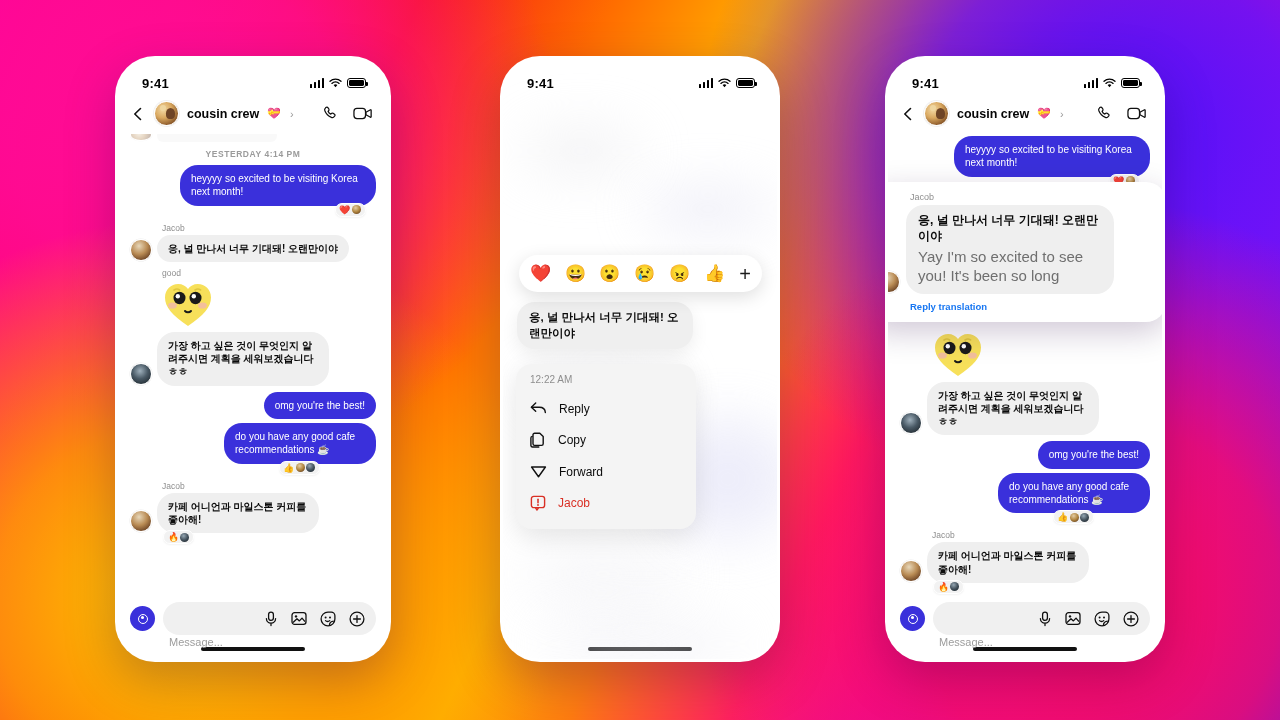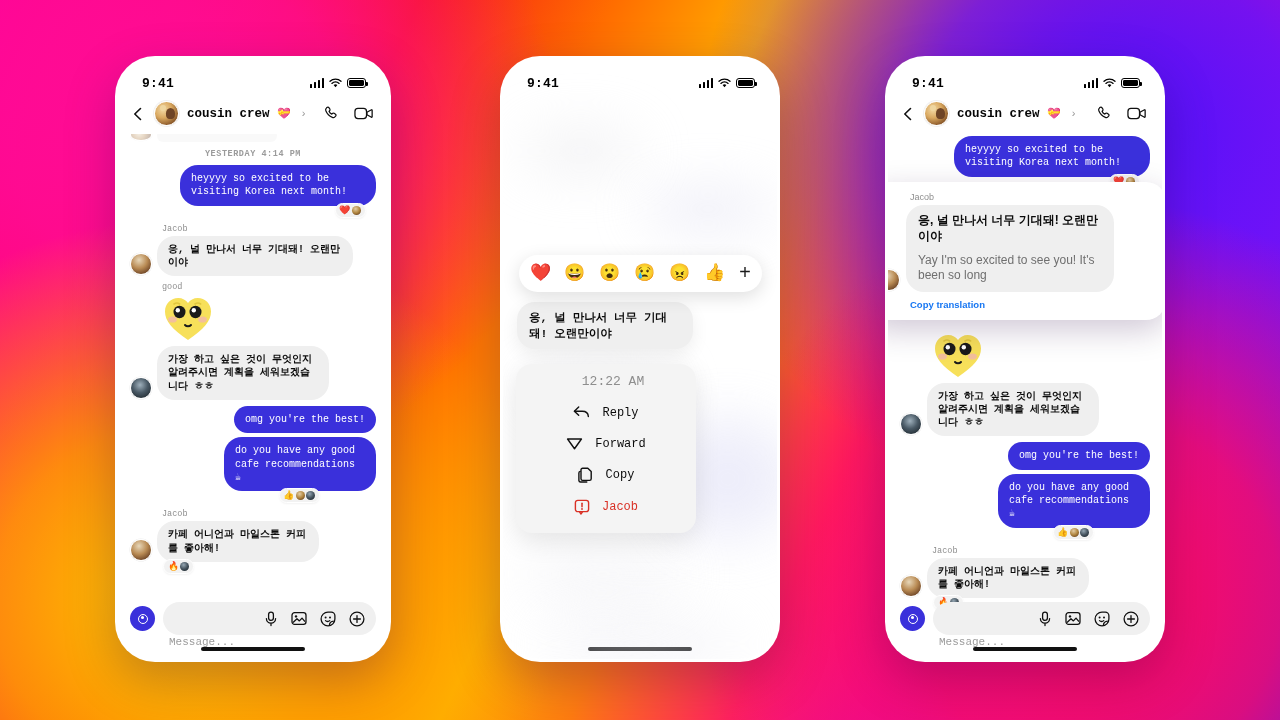--- a/index.html
+++ b/index.html
@@ -39,21 +39,21 @@
     background: #ffffff;
     border-radius: 40px;
     border: 3px solid rgba(255,255,255,0.95);
     box-shadow: 0 18px 50px rgba(60,0,80,0.30);
     overflow: hidden;
   }
   .phone-1 { left: 115px; top: 56px; width: 276px; height: 606px; }
   .phone-2 { left: 500px; top: 56px; width: 280px; height: 606px; }
   .phone-3 { left: 885px; top: 56px; width: 280px; height: 606px; }
 
-  .screen { position: absolute; inset: 0; background: #fff; overflow: hidden; border-radius: 37px; font-family: Liberation Mono, monospace; }
+  .screen { position: absolute; inset: 0; background: #fff; overflow: hidden; border-radius: 37px; }
 
   
   .statusbar {
     height: 38px; display: flex; align-items: center; justify-content: space-between;
     padding: 10px 22px 0 24px; position: relative; z-index: 6;
   }
   .sb-time { font-size: 13px; font-weight: 700; color: #000; letter-spacing: .2px; }
   .sb-right { display: flex; align-items: center; gap: 5px; }
   .bars { display: flex; align-items: flex-end; gap: 1.5px; height: 10px; }
   .bars i { display: block; width: 2.4px; background: #000; border-radius: .6px; }
@@ -160,41 +160,41 @@
     justify-content: space-between; padding: 0 11px;
     box-shadow: 0 5px 18px rgba(0,0,0,.13);
   }
   .emoji-bar span { font-size: 17px; line-height: 1; cursor: pointer; }
   .emoji-bar .plus { font-size: 20px; color: #1a1a1a; font-weight: 300; }
   .ctx-menu {
     position: absolute; left: 13px; top: 305px; width: 180px; z-index: 9;
     background: #F4F4F4; border-radius: 16px; padding: 8px 0 10px;
     box-shadow: 0 8px 26px rgba(0,0,0,.10);
   }
-  .ctx-time { font-size: 13px; color: #8e8e8e; padding: 2px 0 8px 14px; text-align: center; }
+  .ctx-time { font-size: 10px; color: #8e8e8e; padding: 2px 0 8px 14px; }
   .ctx-item {
     display: flex; align-items: center; gap: 12px; padding: 8px 14px;
-    font-size: 12px; color: #0b0b0b; cursor: pointer; justify-content: center;
+    font-size: 12px; color: #0b0b0b; cursor: pointer;
   }
   .ctx-item.danger { color: #D93025; }
   .ctx-item svg { display:block; flex: 0 0 auto; }
 
   
   .trans-card {
     position: absolute; left: -22px; top: 123px; width: 300px; z-index: 9;
     background: #fff; border-radius: 20px; padding: 10px 14px 10px 12px;
     box-shadow: 0 10px 32px rgba(40,0,70,.22);
   }
   .trans-sender { font-size: 9px; color: #8e8e8e; margin: 0 0 3px 32px; }
   .trans-body { display: flex; align-items: flex-end; gap: 6px; }
   .trans-bubble {
     background: #EFEFEF; border-radius: 18px; padding: 8px 12px; max-width: 208px;
   }
   .trans-src { font-size: 12px; font-weight: 700; line-height: 1.32; color: #0b0b0b; }
-  .trans-dst { font-size: 12px; line-height: 1.32; color: #6f6f6f; margin-top: 8px; }
+  .trans-dst { font-size: 15px; line-height: 1.32; color: #6f6f6f; margin-top: 2px; }
   .hide-trans {
     font-size: 9.5px; font-weight: 700; color: #1877F2; margin: 7px 0 0 32px; cursor: pointer;
   }
 </style>
 </head>
 <body>
 
 <div class="bg"></div>
 <div class="corner-tl"></div>
 <div class="corner-bl"></div>
@@ -425,35 +425,35 @@
             <svg width="17" height="15" viewBox="0 0 18 16">
                 <path d="M6 2.2 1.4 6.6 6 11" stroke="#111" stroke-width="1.5" fill="none" stroke-linecap="round" stroke-linejoin="round"></path>
                 <path d="M1.6 6.6h8.2c3.6 0 6.3 2.2 6.5 5.6" stroke="#111" stroke-width="1.5" fill="none" stroke-linecap="round"></path>
               </svg>
           </span>
           <span>Reply</span>
         </div>
 
         <div class="ctx-item">
           <span>
-            <svg width="17" height="15" viewBox="0 0 18 16">
-                <path d="M1.6 3.2h14.8L9 13.6 1.6 3.2Z" stroke="#111" stroke-width="1.5" fill="none" stroke-linejoin="round"></path>
-              </svg>
-          </span>
-          <span>Forward</span>
-        </div>
-
-        <div class="ctx-item">
-          <span>
             <svg width="16" height="16" viewBox="0 0 16 16">
                 <path d="M4.6 1.2h5.2l3.4 3.4v7.2a1.6 1.6 0 0 1-1.6 1.6H4.6A1.6 1.6 0 0 1 3 11.8V2.8a1.6 1.6 0 0 1 1.6-1.6Z" stroke="#111" stroke-width="1.4" fill="none" stroke-linejoin="round"></path>
                 <path d="M2.2 4.4A1.6 1.6 0 0 0 .9 6v7.6A1.6 1.6 0 0 0 2.5 15h6.3" stroke="#111" stroke-width="1.4" fill="none" stroke-linecap="round"></path>
               </svg>
           </span>
           <span>Copy</span>
+        </div>
+
+        <div class="ctx-item">
+          <span>
+            <svg width="17" height="15" viewBox="0 0 18 16">
+                <path d="M1.6 3.2h14.8L9 13.6 1.6 3.2Z" stroke="#111" stroke-width="1.5" fill="none" stroke-linejoin="round"></path>
+              </svg>
+          </span>
+          <span>Forward</span>
         </div>
 
 
         <div class="ctx-item danger">
           <span>
             <svg width="16" height="16" viewBox="0 0 16 16">
                 <rect x="1.4" y="1.4" width="13.2" height="11.2" rx="2.4" stroke="#D93025" stroke-width="1.4" fill="none"></rect>
                 <path d="M5.4 12.6 7 15l1.6-2.4" stroke="#D93025" stroke-width="1.4" fill="none" stroke-linejoin="round"></path>
                 <path d="M8 4.2v3.6" stroke="#D93025" stroke-width="1.5" stroke-linecap="round"></path>
                 <circle cx="8" cy="10" r=".9" fill="#D93025"></circle>
@@ -623,17 +623,17 @@
 
     <div class="trans-card">
       <div class="trans-sender">Jacob</div>
       <div class="trans-body">
         <div class="sm-avatar"></div>
         <div class="trans-bubble">
           <div class="trans-src">응, 널 만나서 너무 기대돼! 오랜만이야</div>
           <div class="trans-dst">Yay I'm so excited to see you! It's been so long</div>
         </div>
       </div>
-      <div class="hide-trans">Copy translation</div>
+      <div class="hide-trans">Reply translation</div>
     </div>
   </div>
 
 </div>
 
 </body></html>

